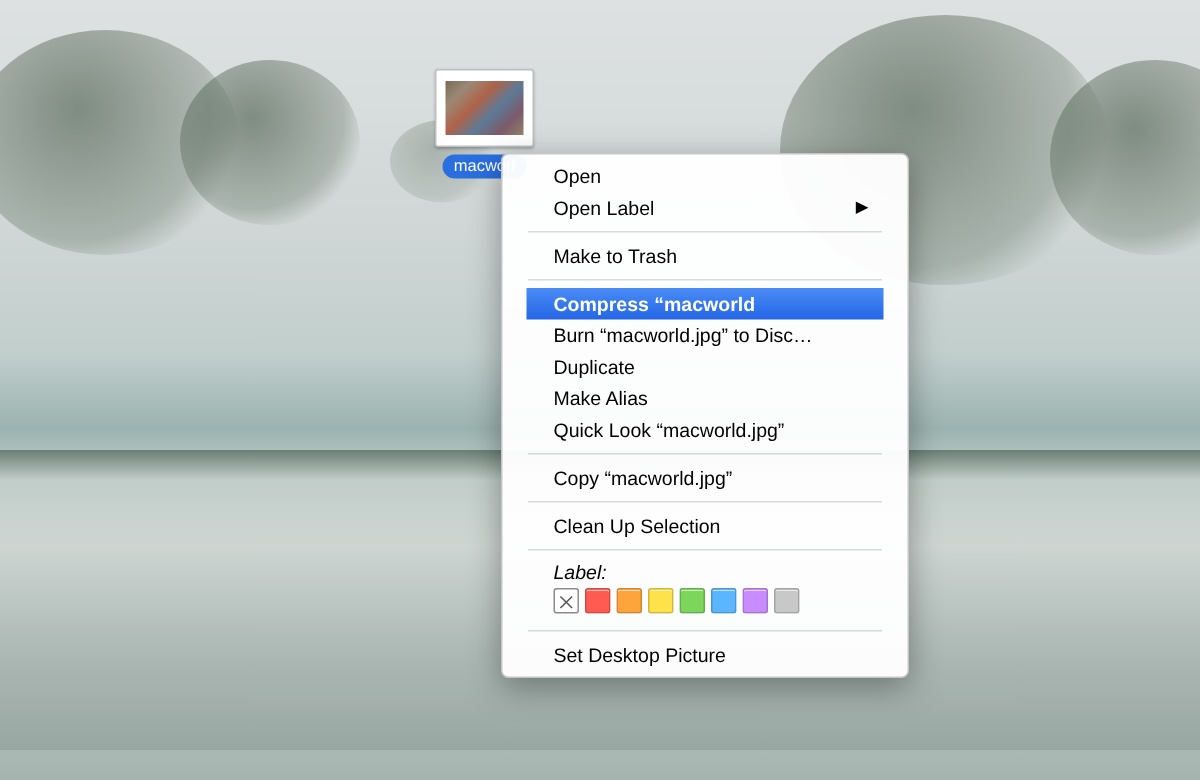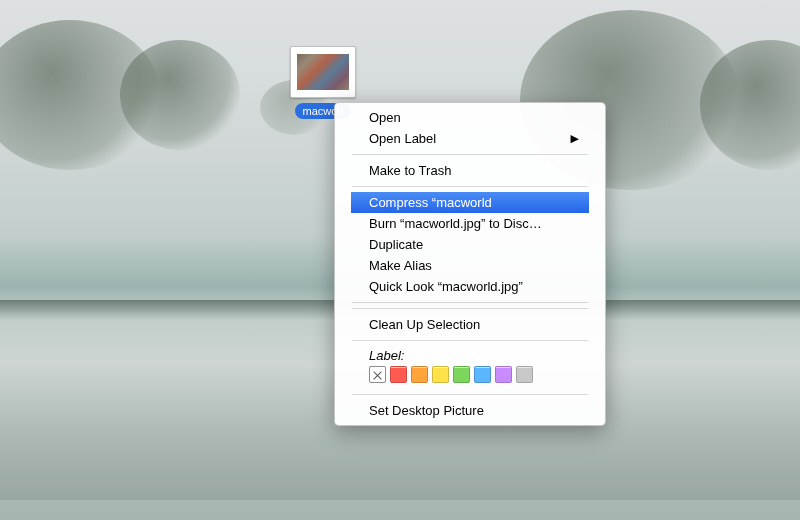--- a/index.html
+++ b/index.html
@@ -13,21 +13,21 @@
 .shore{position:absolute;left:0;right:0;top:300px;height:20px;background:linear-gradient(to bottom, rgba(30,45,35,.45), rgba(30,45,35,0));}
 .refl{position:absolute;left:0;right:0;top:320px;height:180px;background:linear-gradient(to bottom, rgba(200,210,205,.15), rgba(120,135,130,.35));}
 
 .file{position:absolute;left:288px;top:46px;width:70px;text-align:center;}
 .file .thumb{width:64px;height:50px;margin:0 auto 5px;background:#fff;border:1px solid rgba(0,0,0,.25);box-shadow:0 1px 2px rgba(0,0,0,.25);display:flex;align-items:center;justify-content:center;border-radius:2px;}
 .file .inner{width:52px;height:36px;background:linear-gradient(135deg,#7b6a58 0%,#9a8976 20%,#b0624a 40%,#5c7a96 60%,#7c5a6a 80%,#94836a 100%);}
 .file .label{display:inline-block;color:#fff;background:#2a6fe0;border-radius:9px;padding:1px 8px;font-size:11px;line-height:14px;white-space:nowrap;max-width:70px;overflow:hidden;}
 
 .menu{position:absolute;left:334px;top:82px;width:238px;background:rgba(255,255,255,.96);border:1px solid rgba(0,0,0,.22);border-radius:5px;box-shadow:0 6px 22px rgba(0,0,0,.35);padding:4px 16px;font-size:13px;color:#000;margin-top:20px;}
 .menu .item{position:relative;padding:2px 18px 2px 18px;line-height:17px;white-space:nowrap;cursor:default;}
-.menu .item.selected{background:linear-gradient(#4a8cf6,#2466e6);color:#fff;}
+.menu .item.selected{background:linear-gradient(#4a8cf6,#2466e6);color:#fff;font-weight:bold;}
 .menu .sep{height:0;border-top:1px solid rgba(0,0,0,.14);margin:5px 1px;}
 .menu .arrow{position:absolute;right:10px;top:2px;font-size:11px;color:#000;}
 .labelrow{padding:2px 18px 6px 18px;font-style:italic;}
 .swatches{display:flex;gap:4px;margin-top:3px;}
 .sw{width:15px;height:15px;border-radius:2px;border:1px solid rgba(0,0,0,.18);box-shadow:inset 0 1px 0 rgba(255,255,255,.6);}
 .sw.none{background:#fff;position:relative;border:1px solid rgba(0,0,0,.45);}
 .sw.none::before,.sw.none::after{content:"";position:absolute;left:2px;right:2px;top:50%;height:1px;background:#555;}
 .sw.none::before{transform:rotate(45deg);} .sw.none::after{transform:rotate(-45deg);}
 </style>
 </head>
@@ -59,20 +59,21 @@
     </div>
     <div class="sep"></div>
     <div class="item">Make to Trash</div>
     <div class="sep"></div>
     <div class="item selected">Compress “macworld</div>
     <div class="item">Burn “macworld.jpg” to Disc…</div>
     <div class="item">Duplicate</div>
     <div class="item">Make Alias</div>
     <div class="item">Quick Look “macworld.jpg”</div>
     <div class="sep"></div>
+    <div class="item">Copy “macworld.jpg”</div>
     <div class="sep"></div>
     <div class="item">Clean Up Selection</div>
     <div class="sep"></div>
     <div class="labelrow">
       <div>Label:</div>
       <div class="swatches">
         <div class="sw none"></div>
         <div class="sw" style="background:#ff5b50"></div>
         <div class="sw" style="background:#ffa33b"></div>
         <div class="sw" style="background:#ffe14a"></div>

